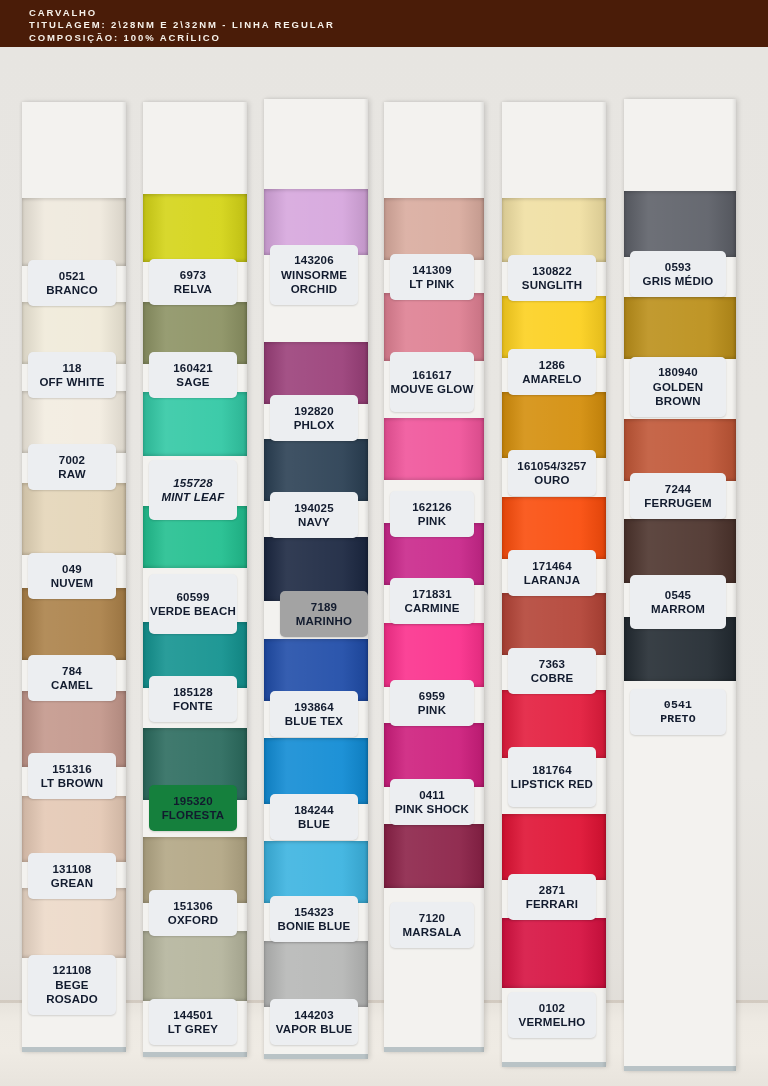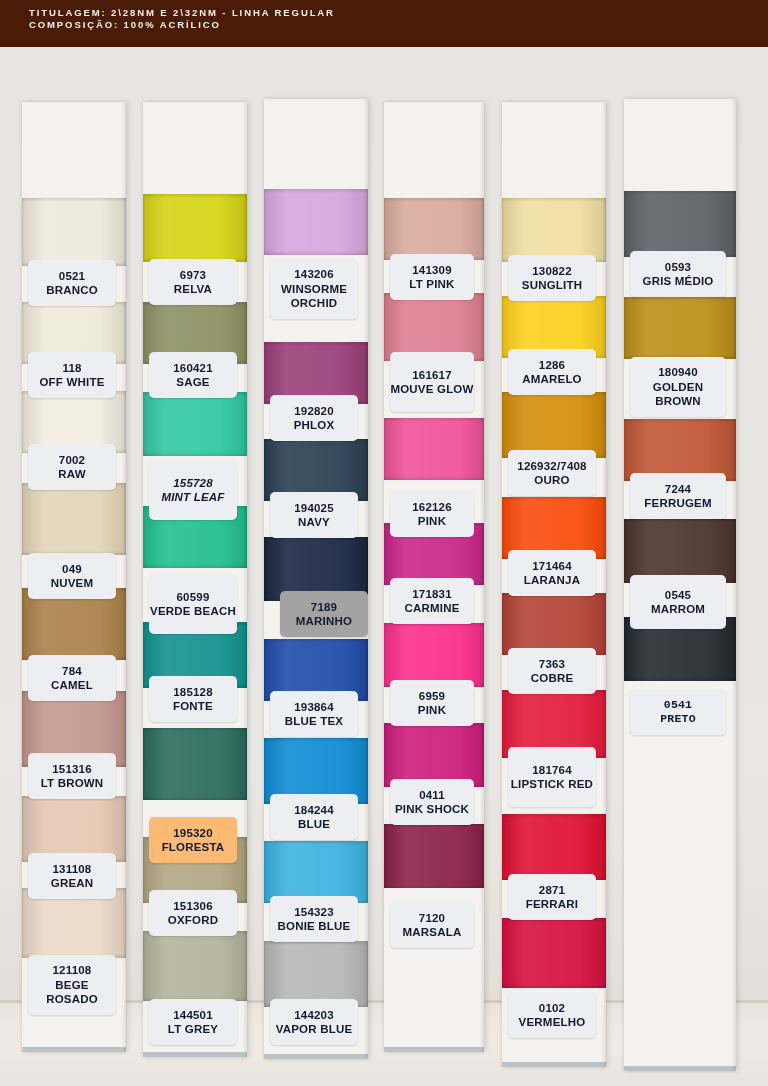--- a/index.html
+++ b/index.html
@@ -161,39 +161,39 @@
       <div class="label" style="top: 472px; height: 60px; left: 6px; width: 88px; background: rgb(236, 238, 241); color: rgb(18, 27, 46);">
         <span class="code">60599</span>
         <span class="nm">VERDE BEACH</span>
       </div>
       <div class="yarn" style="top: 520px; height: 66px; background: rgb(18, 146, 143);"></div>
       <div class="label" style="top: 574px; height: 46px; left: 6px; width: 88px; background: rgb(236, 238, 241); color: rgb(18, 27, 46);">
         <span class="code">185128</span>
         <span class="nm">FONTE</span>
       </div>
       <div class="yarn" style="top: 626px; height: 72px; background: rgb(43, 107, 94);"></div>
-      <div class="label" style="top: 683px; height: 46px; left: 6px; width: 88px; background: #fdba74; color: rgb(18, 27, 46); margin-top: 32px;">
+      <div class="label" style="top: 683px; height: 46px; left: 6px; width: 88px; background: #15803d; color: rgb(18, 27, 46);">
         <span class="code">195320</span>
         <span class="nm">FLORESTA</span>
       </div>
       <div class="yarn" style="top: 735px; height: 66px; background: rgb(178, 166, 132);"></div>
       <div class="label" style="top: 788px; height: 46px; left: 6px; width: 88px; background: rgb(236, 238, 241); color: rgb(18, 27, 46);">
         <span class="code">151306</span>
         <span class="nm">OXFORD</span>
       </div>
       <div class="yarn" style="top: 829px; height: 70px; background: rgb(180, 180, 156);"></div>
       <div class="label" style="top: 897px; height: 46px; left: 6px; width: 88px; background: rgb(236, 238, 241); color: rgb(18, 27, 46);">
         <span class="code">144501</span>
         <span class="nm">LT GREY</span>
       </div>
       <div class="strip-bottom"></div>
     </div>
     <div class="strip" style="left: 264px; top: 99px; width: 104px; height: 960px; background: rgb(243, 242, 239);">
       <div class="yarn" style="top: 90px; height: 66px; background: rgb(214, 166, 221);"></div>
-      <div class="label" style="top: 160px; height: 60px; left: 6px; width: 88px; background: rgb(236, 238, 241); color: rgb(18, 27, 46);">
+      <div class="label" style="top: 146px; height: 60px; left: 6px; width: 88px; background: rgb(236, 238, 241); color: rgb(18, 27, 46);">
         <span class="code">143206</span>
         <span class="nm">WINSORME ORCHID</span>
       </div>
       <div class="yarn" style="top: 243px; height: 62px; background: rgb(154, 63, 121);"></div>
       <div class="label" style="top: 296px; height: 46px; left: 6px; width: 88px; background: rgb(236, 238, 241); color: rgb(18, 27, 46);">
         <span class="code">192820</span>
         <span class="nm">PHLOX</span>
       </div>
       <div class="yarn" style="top: 340px; height: 62px; background: rgb(42, 63, 83);"></div>
       <div class="label" style="top: 393px; height: 46px; left: 6px; width: 88px; background: rgb(236, 238, 241); color: rgb(18, 27, 46); justify-content: center;">
@@ -271,21 +271,21 @@
         <span class="code">130822</span>
         <span class="nm">SUNGLITH</span>
       </div>
       <div class="yarn" style="top: 194px; height: 62px; background: rgb(252, 208, 30);"></div>
       <div class="label" style="top: 247px; height: 46px; left: 6px; width: 88px; background: rgb(236, 238, 241); color: rgb(18, 27, 46);">
         <span class="code">1286</span>
         <span class="nm">AMARELO</span>
       </div>
       <div class="yarn" style="top: 290px; height: 66px; background: rgb(212, 142, 11);"></div>
       <div class="label" style="top: 348px; height: 46px; left: 6px; width: 88px; background: rgb(236, 238, 241); color: rgb(18, 27, 46);">
-        <span class="code">126932/7408</span>
+        <span class="code">161054/3257</span>
         <span class="nm">OURO</span>
       </div>
       <div class="yarn" style="top: 395px; height: 62px; background: rgb(250, 76, 11);"></div>
       <div class="label" style="top: 448px; height: 46px; left: 6px; width: 88px; background: rgb(236, 238, 241); color: rgb(18, 27, 46);">
         <span class="code">171464</span>
         <span class="nm">LARANJA</span>
       </div>
       <div class="yarn" style="top: 491px; height: 62px; background: rgb(179, 67, 54);"></div>
       <div class="label" style="top: 546px; height: 46px; left: 6px; width: 88px; background: rgb(236, 238, 241); color: rgb(18, 27, 46);">
         <span class="code">7363</span>
@@ -332,15 +332,16 @@
       <div class="yarn" style="top: 518px; height: 64px; background: rgb(34, 42, 49);"></div>
       <div class="label" style="top: 590px; height: 46px; left: 6px; width: 96px; background: rgb(236, 238, 241); color: rgb(18, 27, 46); font-family: Liberation Mono, monospace;">
         <span class="code">0541</span>
         <span class="nm">PRETO</span>
       </div>
       <div class="strip-bottom"></div>
     </div>
   </div>
 
 <div id="header">
+  <div class="hline">CARVALHO</div>
   <div class="hline">TITULAGEM: 2\28NM E 2\32NM - LINHA REGULAR</div>
   <div class="hline">COMPOSIÇÃO: 100% ACRÍLICO</div>
 </div>
 
 </body></html>

